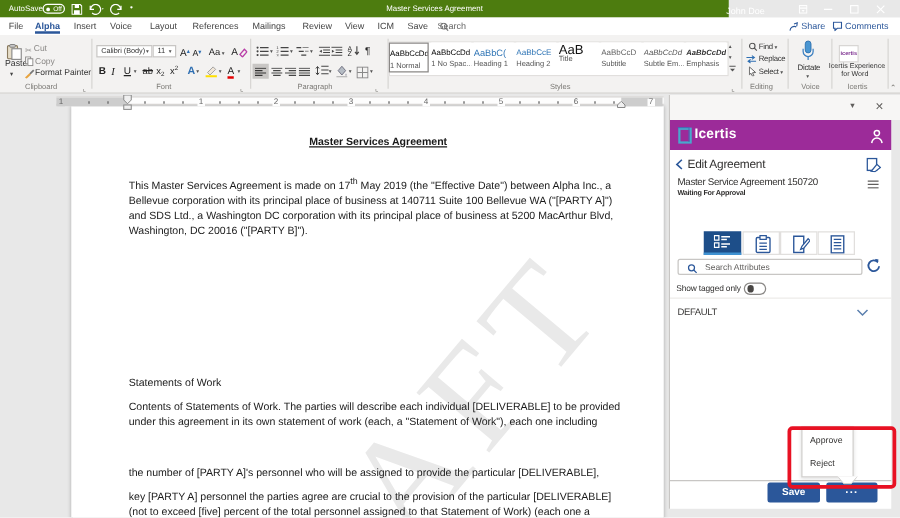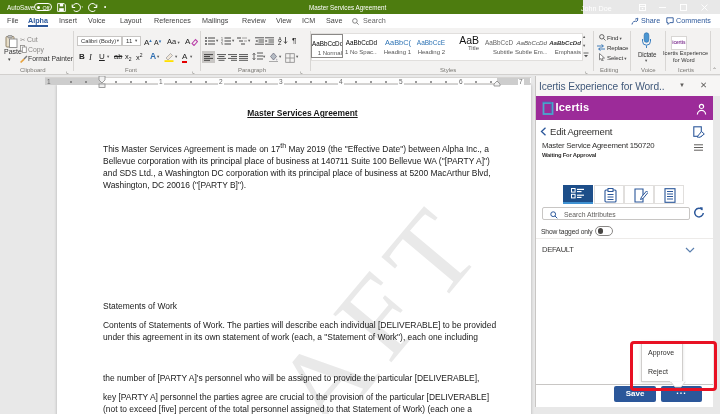--- a/index.html
+++ b/index.html
@@ -15,21 +15,21 @@
 
 #tabrow{position:absolute;left:0;top:14px;width:720px;height:14px;background:#fff}
 #tabrow .tab{position:absolute;top:0;height:14px;line-height:14px;font-size:7.2px;color:#444;white-space:nowrap}
 #tabrow .active{color:#2b579a;font-weight:bold;height:13px;border-bottom:2px solid #2b579a}
 
 #ribbon{position:absolute;left:0;top:28px;width:720px;height:47px;background:#f3f2f1;border-bottom:1px solid #d2d0ce}
 .gsep{position:absolute;top:3px;height:40px;width:1px;background:#d8d6d4}
 .glabel{position:absolute;top:66px;font-size:6px;color:#7a7874;white-space:nowrap}
 .ic{position:absolute;font-size:8px;color:#444;white-space:nowrap}
 
-.scard{position:absolute;top:34px;width:32px;height:24px;background:#fff;text-align:right;overflow:hidden}
+.scard{position:absolute;top:34px;width:32px;height:24px;background:#fff;text-align:left;overflow:hidden}
 .scard .samp{display:block;margin-top:4px;font-size:8px;line-height:9px;color:#222;white-space:nowrap}
 .scard .lab{display:block;font-size:6px;color:#555;margin-top:2px;white-space:nowrap}
 
 #docarea{position:absolute;left:0;top:75px;width:535px;height:339px;background:#e8e8e8;overflow:hidden}
 #page{position:absolute;left:57px;top:10px;width:474px;height:700px;background:#fff;box-shadow:0 0 3px rgba(0,0,0,.25)}
 #watermark{position:absolute;left:81px;top:252px;width:480px;height:120px;line-height:120px;text-align:center;font-size:115px;font-family:"Liberation Serif",serif;color:#e9e9e9;transform:rotate(-50deg);transform-origin:center;letter-spacing:12px}
 .doc{position:absolute;font-size:8.45px;line-height:12px;color:#1a1a1a;width:399px;left:103px}
 
 #ruler{position:absolute;left:45px;top:77px;z-index:3;width:486px;height:7px;background:#fdfdfd;border:1px solid #d6d4d2;border-left:none;border-right:none}
 .rnum{position:absolute;top:0.5px;font-size:6.5px;color:#666;line-height:6px;background:#fdfdfd;padding:0 1px}
@@ -98,21 +98,21 @@
   <span class="tab" style="left:154px">References</span>
   <span class="tab" style="left:202px">Mailings</span>
   <span class="tab" style="left:242px">Review</span>
   <span class="tab" style="left:276px">View</span>
   <span class="tab" style="left:302px">ICM</span>
   <span class="tab" style="left:326px">Save</span>
   <svg class="abs" style="left:352px;top:3.5px" width="7" height="7" viewBox="0 0 7 7">
       <circle cx="2.9" cy="2.9" r="2.3" fill="none" stroke="#777" stroke-width="0.9"></circle>
       <line x1="4.5" y1="4.5" x2="6.6" y2="6.6" stroke="#777" stroke-width="0.9"></line>
     </svg>
-  <span class="tab" style="left:363px;color:#666">Search</span>
+  <span class="tab" style="left:350px;color:#666">Search</span>
   <svg class="abs" style="left:631px;top:3px" width="8" height="8" viewBox="0 0 8 8">
       <path d="M1 7.5 a3.5 3.5 0 0 1 5 -3" fill="none" stroke="#2b579a" stroke-width="0.9"></path>
       <path d="M4.2 2.2 L6.8 1.2 L6.4 4" fill="none" stroke="#2b579a" stroke-width="0.9"></path>
     </svg>
   <span class="tab" style="left:641px;color:#2b579a">Share</span>
   <svg class="abs" style="left:666px;top:3px" width="8" height="8" viewBox="0 0 8 8">
       <path d="M0.8 0.8 h6.4 v4.8 h-3.4 l-1.8 1.8 v-1.8 h-1.2 z" fill="none" stroke="#2b579a" stroke-width="0.9"></path>
     </svg>
   <span class="tab" style="left:676px;color:#2b579a">Comments</span>
 </div>
@@ -397,21 +397,20 @@
   <div class="doc" style="top:65px">This Master Services Agreement is made on 17<sup>th</sup> May 2019 (the "Effective Date") between Alpha Inc., a Bellevue corporation with its principal place of business at 140711 Suite 100 Bellevue WA ("[PARTY A]") and SDS Ltd., a Washington DC corporation with its principal place of business at 5200 MacArthur Blvd, Washington, DC 20016 ("[PARTY B]").</div>
   <div class="doc" style="top:244px">Contents of Statements of Work. The parties will describe each individual [DELIVERABLE] to be provided under this agreement in its own statement of work (each, a "Statement of Work"), each one including</div>
   <div class="doc" style="top:225px">Statements of Work</div>
   <div class="doc" style="top:316px">key [PARTY A] personnel the parties agree are crucial to the provision of the particular [DELIVERABLE] (not to exceed [five] percent of the total personnel assigned to that Statement of Work) (each one a</div>
   <div class="doc" style="top:296.5px">the number of [PARTY A]'s personnel who will be assigned to provide the particular [DELIVERABLE],</div>
 </div>
 
 <div id="panelgray"></div>
 <div id="panel"></div>
 <div id="panehdr">
-  <span class="abs" style="left:3px;top:4.5px;font-size:10.2px;color:#41597a;letter-spacing:-0.1px;white-space:nowrap">Icertis Experience for Word..</span>
   <span class="abs" style="left:143px;top:6px;font-size:6px;color:#605e5c">▼</span>
   <span class="abs" style="left:164px;top:4px;font-size:8.5px;color:#605e5c">✕</span>
 </div>
 <div id="purple">
   <svg class="abs" style="left:5px;top:4.5px" width="14" height="15" viewBox="0 0 14 15">
     <rect x="2.5" y="2" width="9" height="11" fill="none" stroke="#49a8cc" stroke-width="1.8"></rect>
     <path d="M1.2 1 h9 v11.5" fill="none" stroke="#3b6fb5" stroke-width="1" opacity="0.75"></path>
   </svg>
   <span class="abs" style="left:19.5px;top:5px;font-size:11px;font-weight:bold;color:#fff;letter-spacing:0.2px">Icertis</span>
   <svg class="abs" style="left:160px;top:6.5px" width="11" height="12" viewBox="0 0 11 12">

